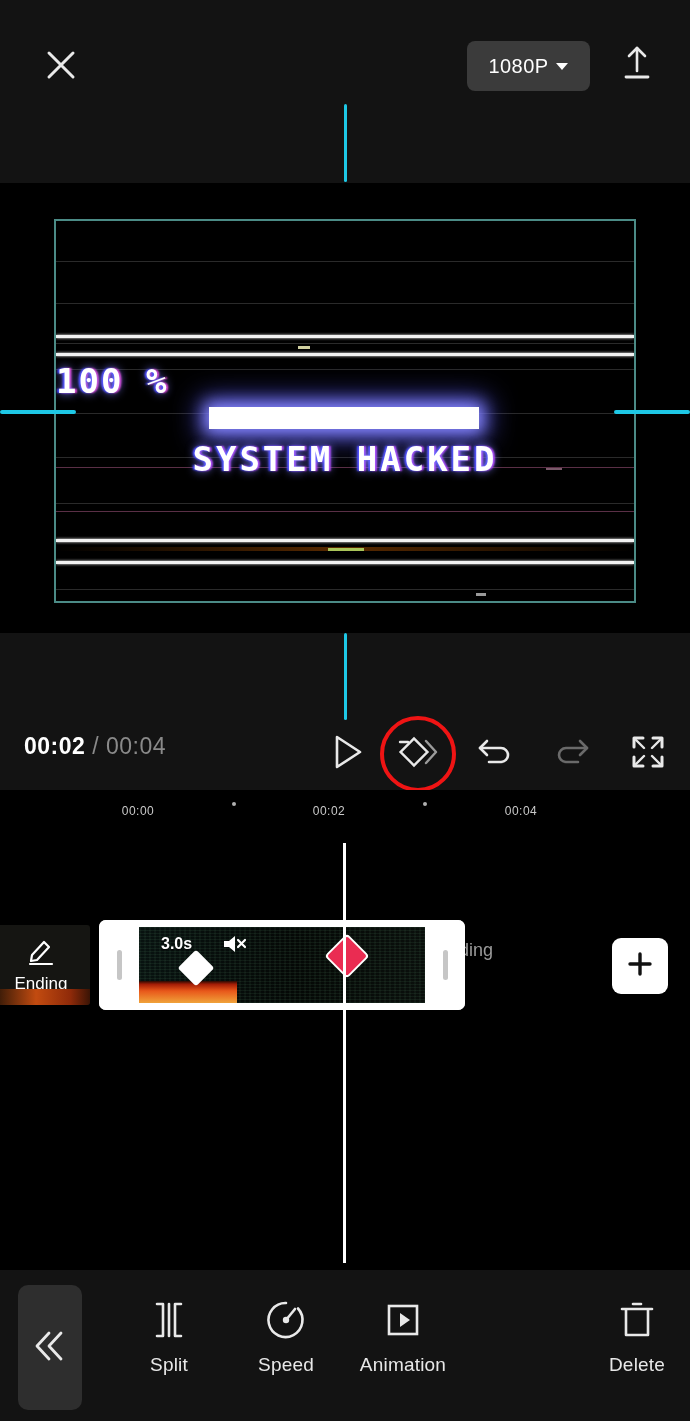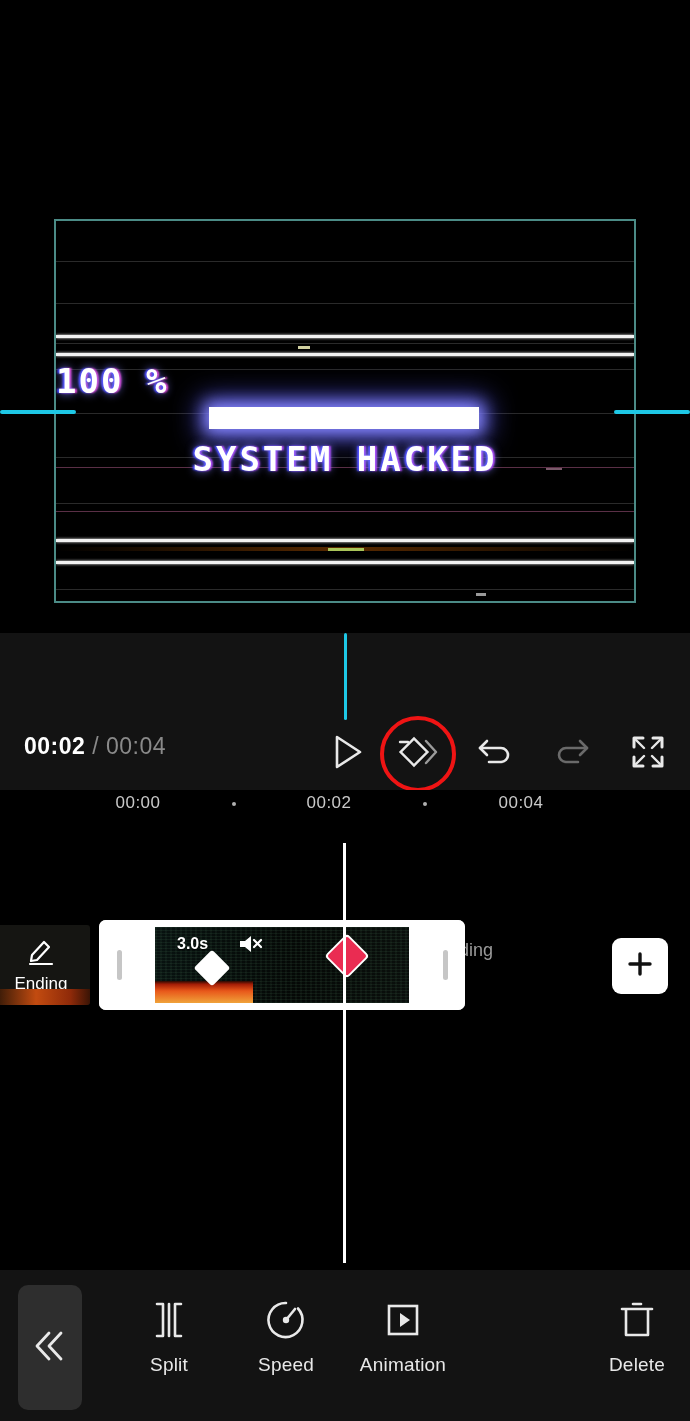--- a/index.html
+++ b/index.html
@@ -111,21 +111,21 @@
   .key-ring{
     position:absolute; left:380px; top:716px; width:76px; height:76px;
     border:4px solid #ef1414; border-radius:50%;
   }
 
   
   .ruler{
     position:absolute; left:0; top:790px; width:690px; height:50px; background:#000;
   }
   .tick-lbl{
-    position:absolute; top:3px; font-size:17px; color:#c9c9c9;
+    position:absolute; top:14px; font-size:12px; color:#c9c9c9;
     transform:translateX(-50%); letter-spacing:.5px;
   }
   .tick-dot{
     position:absolute; top:12px; width:4px; height:4px; border-radius:50%;
     background:#b0b0b0; transform:translateX(-50%);
   }
 
   
   .timeline{
     position:absolute; left:0; top:840px; width:690px; height:430px; background:#000;
@@ -149,21 +149,21 @@
     position:absolute; left:99px; top:80px; width:366px; height:90px;
     background:#ffffff; border-radius:7px; overflow:hidden;
     display:flex; align-items:center; z-index:20;
   }
   .handle{
     width:40px; height:90px; background:#ffffff;
     display:flex; align-items:center; justify-content:center; flex:0 0 auto;
   }
   .grip{ width:5px; height:30px; border-radius:3px; background:#c6c6c6; }
   .clip-body{
-    position:relative; flex:1 1 auto; height:76px; margin:16px;
+    position:relative; flex:1 1 auto; height:76px; margin:0;
     background:#0f766e; overflow:hidden;
   }
   .matrix{
     position:absolute; inset:0;
     background:
       repeating-linear-gradient(0deg, rgba(90,150,110,.11) 0 1px, rgba(0,0,0,0) 1px 3px),
       repeating-linear-gradient(90deg, rgba(120,190,140,.06) 0 2px, rgba(0,0,0,0) 2px 5px),
       linear-gradient(90deg,#081210,#050806 55%,#0a0f0c);
   }
   .clip-fire{
@@ -214,20 +214,46 @@
     position:absolute; left:56px; top:-10px;
     background:#3fd4ba; color:#ffffff; font-size:14px;
     padding:1px 8px 2px; border-radius:6px; line-height:1.3;
   }
 </style>
 </head>
 <body>
 
 <div class="app">
 
+  <div class="topbar">
+    <div class="close-btn">
+      <span>
+        <svg width="40" height="40" viewBox="0 0 40 40">
+          <path d="M8 8 L32 32 M32 8 L8 32" stroke="#e9e9e9" stroke-width="3" stroke-linecap="round" fill="none"></path>
+        </svg>
+      </span>
+    </div>
+
+    <div class="res-btn">
+      <span>1080P</span>
+      <span class="caret"></span>
+    </div>
+
+    <div class="export-btn">
+      <span>
+        <svg width="36" height="40" viewBox="0 0 36 40">
+          <path d="M18 5 L18 28" stroke="#e9e9e9" stroke-width="2.6" stroke-linecap="round"></path>
+          <path d="M10 13 L18 5 L26 13" stroke="#e9e9e9" stroke-width="2.6" fill="none" stroke-linecap="round" stroke-linejoin="round"></path>
+          <path d="M7 34 L29 34" stroke="#e9e9e9" stroke-width="2.8" stroke-linecap="round"></path>
+        </svg>
+      </span>
+    </div>
+
+    <div class="guide-v-top"></div>
+  </div>
 
   <div class="preview">
     <div class="video-frame">
       <div class="scan sc-thin" style="top:40px"></div>
       <div class="scan sc-thin" style="top:82px"></div>
       <div class="scan sc-white" style="top:114px"></div>
       <div class="scan sc-thin" style="top:122px"></div>
       <div class="scan sc-white" style="top:132px"></div>
       <div class="scan sc-thin" style="top:148px"></div>
       <div class="sc-dot" style="left:242px; top:125px; width:12px;"></div>

